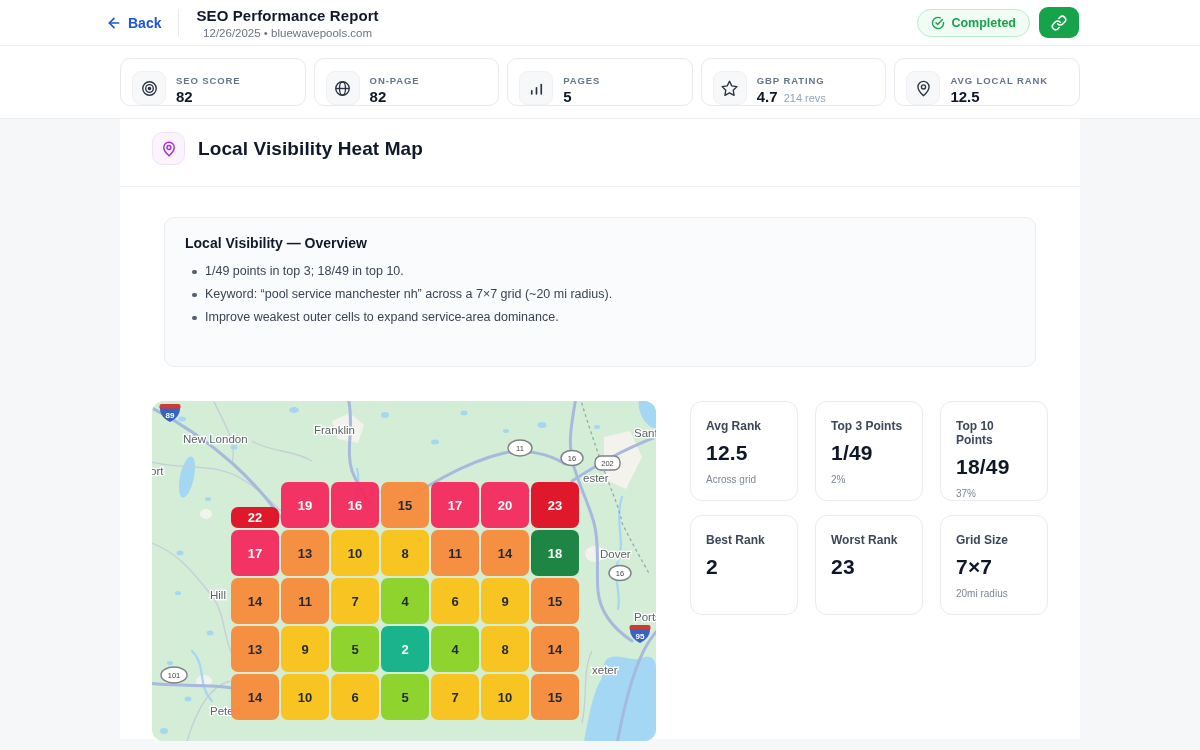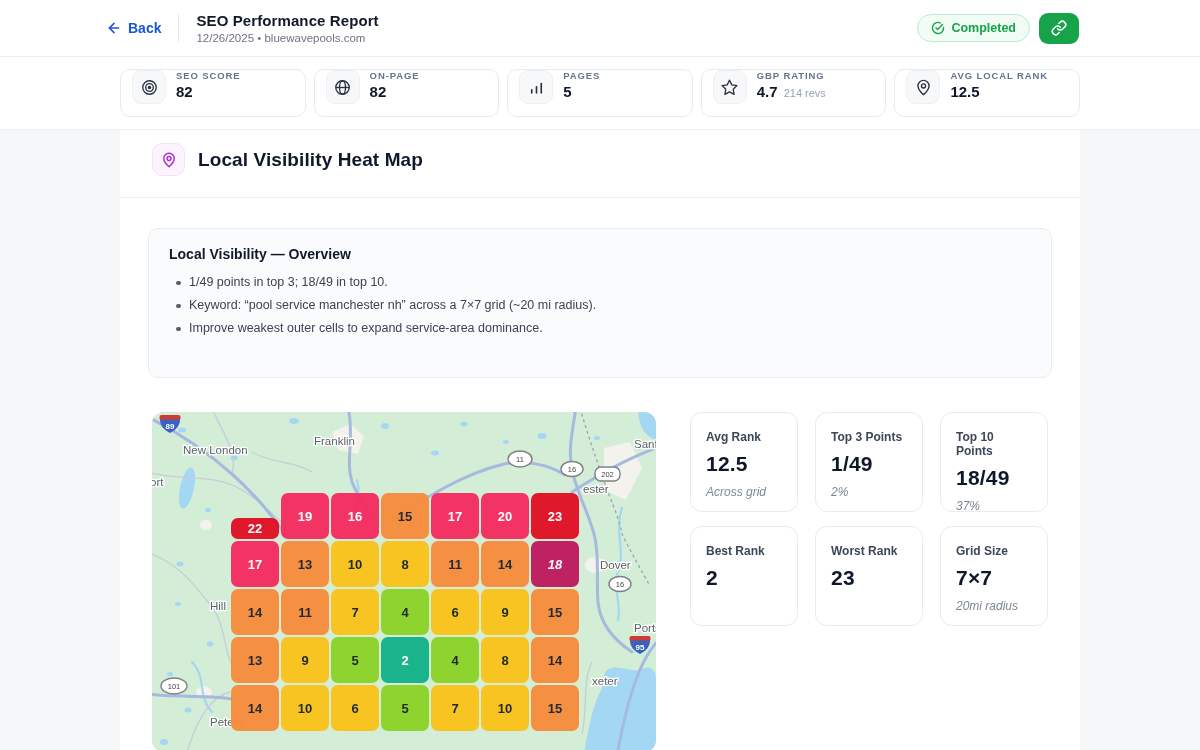--- a/index.html
+++ b/index.html
@@ -1,59 +1,59 @@
 <!DOCTYPE html>
 <html><head>
 <meta charset="utf-8">
 <style>
   * { box-sizing: border-box; margin: 0; padding: 0; }
   html,body { width:1200px; height:750px; overflow:hidden; background:#f6f7f9;
     font-family:"Liberation Sans", sans-serif; }
 
   
-  .topbar { height:57px; background:#fff; border-bottom:1px solid #ececf1;
-    display:flex; align-items:center; padding:0 121px 0 106px; }
+  .topbar { height:46px; background:#fff; border-bottom:1px solid #ececf1;
+    display:flex; align-items:center; padding:0 121px 0 106px;text-align:center; }
   .back { display:flex; align-items:center; gap:6px; color:#1b56d6; font-size:14px;
     font-weight:700; cursor:pointer; }
   .tb-divider { width:1px; height:28px; background:#e5e7eb; margin:0 17px; }
   .tb-titleblock { display:flex; flex-direction:column; gap:3px; }
   .tb-title { font-size:15px; font-weight:700; color:#10182b; letter-spacing:.1px; }
   .tb-sub { font-size:11.5px; color:#6b7280; }
   .tb-spacer { flex:1; }
   .pill { display:flex; align-items:center; gap:6px; border:1px solid #b9ecce;
     background:#f0fcf4; color:#17a34a; font-size:12.5px; font-weight:700;
     padding:6px 13px; border-radius:999px; }
   .link-btn { width:40px; height:31px; background:#17a34a; border:none; border-radius:9px;
     margin-left:9px; display:grid; place-items:center; cursor:pointer; }
 
   
   .statsbar { height:73px; background:#fff; border-bottom:1px solid #ececf1;
     display:flex; align-items:center; gap:8px; padding:0 120px; }
   .stat-card { flex:1; height:48px; background:#fff; border:1px solid #e7eaef;
-    border-radius:10px; display:flex; align-items:flex-start; gap:10px; padding:0 11px; }
+    border-radius:10px; display:flex; align-items:flex-end; gap:10px; padding:0 11px; }
   .stat-icon { width:34px; height:34px; border-radius:9px; background:#f7f8fa;
     border:1px solid #eef0f4; display:grid; place-items:center; flex:none; }
   .stat-text { display:flex; flex-direction:column; gap:2px; min-width:0; }
   .stat-label { font-size:9.5px; font-weight:700; letter-spacing:.9px; color:#64748b;
     text-transform:uppercase; white-space:nowrap; }
   .stat-valrow { display:flex; align-items:baseline; gap:6px; }
   .stat-value { font-size:15px; font-weight:800; color:#0f172a; }
   .stat-subval { font-size:11px; color:#94a3b8; }
 
   
   .main { margin:0 120px; background:#fff; height:620px; }
   .section-head { display:flex; align-items:center; gap:13px; padding:13px 32px 0; }
   .sec-icon { width:33px; height:33px; border-radius:10px; background:#fbf4fe;
     border:1px solid #f2e3fb; display:grid; place-items:center; }
   .sec-title { font-size:19px; font-weight:700; color:#10182b; letter-spacing:.1px; }
   .sec-sub { padding:13px 32px 0; font-size:12.5px; color:#6b7280; }
   .sec-divider { border-bottom:1px solid #eef0f3; margin-top:21px; }
 
   
-  .overview { margin:30px 28px 0; height:150px; background:#fafbfd;
+  .overview { margin:30px 44px 0; height:150px; background:#fafbfd;
     border:1px solid #e9edf2; border-radius:10px; padding:17px 20px; }
   .ov-title { font-size:14px; font-weight:800; color:#10182b; }
   .ov-list { list-style:none; margin-top:9px; }
   .ov-list li { position:relative; padding-left:20px; font-size:12.5px; color:#3a4454;
     line-height:23px; }
   .ov-list li::before { content:""; position:absolute; left:7px; top:9.5px; width:4.5px;
     height:4.5px; border-radius:50%; background:#525f72; }
 
   
   .heat-row { display:flex; gap:34px; margin-top:34px; padding:0 32px; }
@@ -65,21 +65,21 @@
   .hm-cell { margin:1px; border-radius:7px; display:grid; place-items:center;
     font-size:13px; font-weight:800; opacity:.95; }
 
   .metrics { flex:1; display:grid; grid-template-columns:repeat(3,1fr);
     gap:14px 17px; align-content:start; }
   .metric-card { height:100px; background:#fff; border:1px solid #e8ebf0;
     border-radius:12px; padding:17px 15px 5px; }
   .m-label { font-size:12px; font-weight:700; color:#3c4759; }
   .m-value { font-size:21px; font-weight:800; color:#0f172a; margin-top:8px;
     letter-spacing:.2px; }
-  .m-sub { font-size:12px; color:#7d8797; margin-top:9px;font-style:italic; }
+  .m-sub { font-size:10px; color:#7d8797; margin-top:9px; }
 
   
   .map-label { font-size:11.5px; fill:#5c6166; stroke:#ffffff; stroke-width:2.5px;
     paint-order:stroke; font-weight:400; }
   .shield-num { font-size:7.5px; fill:#444; stroke:none; text-anchor:middle; }
 </style>
 </head>
 <body>
 
 <div class="topbar">
@@ -331,21 +331,21 @@
           <div class="hm-cell" style="background: rgb(247, 139, 59); color: rgb(24, 32, 43);">15</div>
           <div class="hm-cell" style="background: rgb(244, 42, 94); color: rgb(255, 255, 255);">17</div>
           <div class="hm-cell" style="background: rgb(244, 42, 94); color: rgb(255, 255, 255);">20</div>
           <div class="hm-cell" style="background: rgb(224, 14, 34); color: rgb(255, 255, 255);">23</div>
           <div class="hm-cell" style="background: rgb(244, 42, 94); color: rgb(255, 255, 255);">17</div>
           <div class="hm-cell" style="background: rgb(247, 139, 59); color: rgb(24, 32, 43);">13</div>
           <div class="hm-cell" style="background: rgb(249, 194, 24); color: rgb(24, 32, 43);">10</div>
           <div class="hm-cell" style="background: rgb(249, 194, 24); color: rgb(24, 32, 43);">8</div>
           <div class="hm-cell" style="background: rgb(247, 139, 59); color: rgb(24, 32, 43);">11</div>
           <div class="hm-cell" style="background: rgb(247, 139, 59); color: rgb(24, 32, 43);">14</div>
-          <div class="hm-cell" style="background: #be185d; color: rgb(255, 255, 255); font-style: italic;">18</div>
+          <div class="hm-cell" style="background: #15803d; color: rgb(255, 255, 255);">18</div>
           <div class="hm-cell" style="background: rgb(247, 139, 59); color: rgb(24, 32, 43);">14</div>
           <div class="hm-cell" style="background: rgb(247, 139, 59); color: rgb(24, 32, 43);">11</div>
           <div class="hm-cell" style="background: rgb(249, 194, 24); color: rgb(24, 32, 43);">7</div>
           <div class="hm-cell" style="background: rgb(140, 210, 38); color: rgb(24, 32, 43);">4</div>
           <div class="hm-cell" style="background: rgb(249, 194, 24); color: rgb(24, 32, 43);">6</div>
           <div class="hm-cell" style="background: rgb(249, 194, 24); color: rgb(24, 32, 43);">9</div>
           <div class="hm-cell" style="background: rgb(247, 139, 59); color: rgb(24, 32, 43);">15</div>
           <div class="hm-cell" style="background: rgb(247, 139, 59); color: rgb(24, 32, 43);">13</div>
           <div class="hm-cell" style="background: rgb(249, 194, 24); color: rgb(24, 32, 43);">9</div>
           <div class="hm-cell" style="background: rgb(140, 210, 38); color: rgb(24, 32, 43);">5</div>

